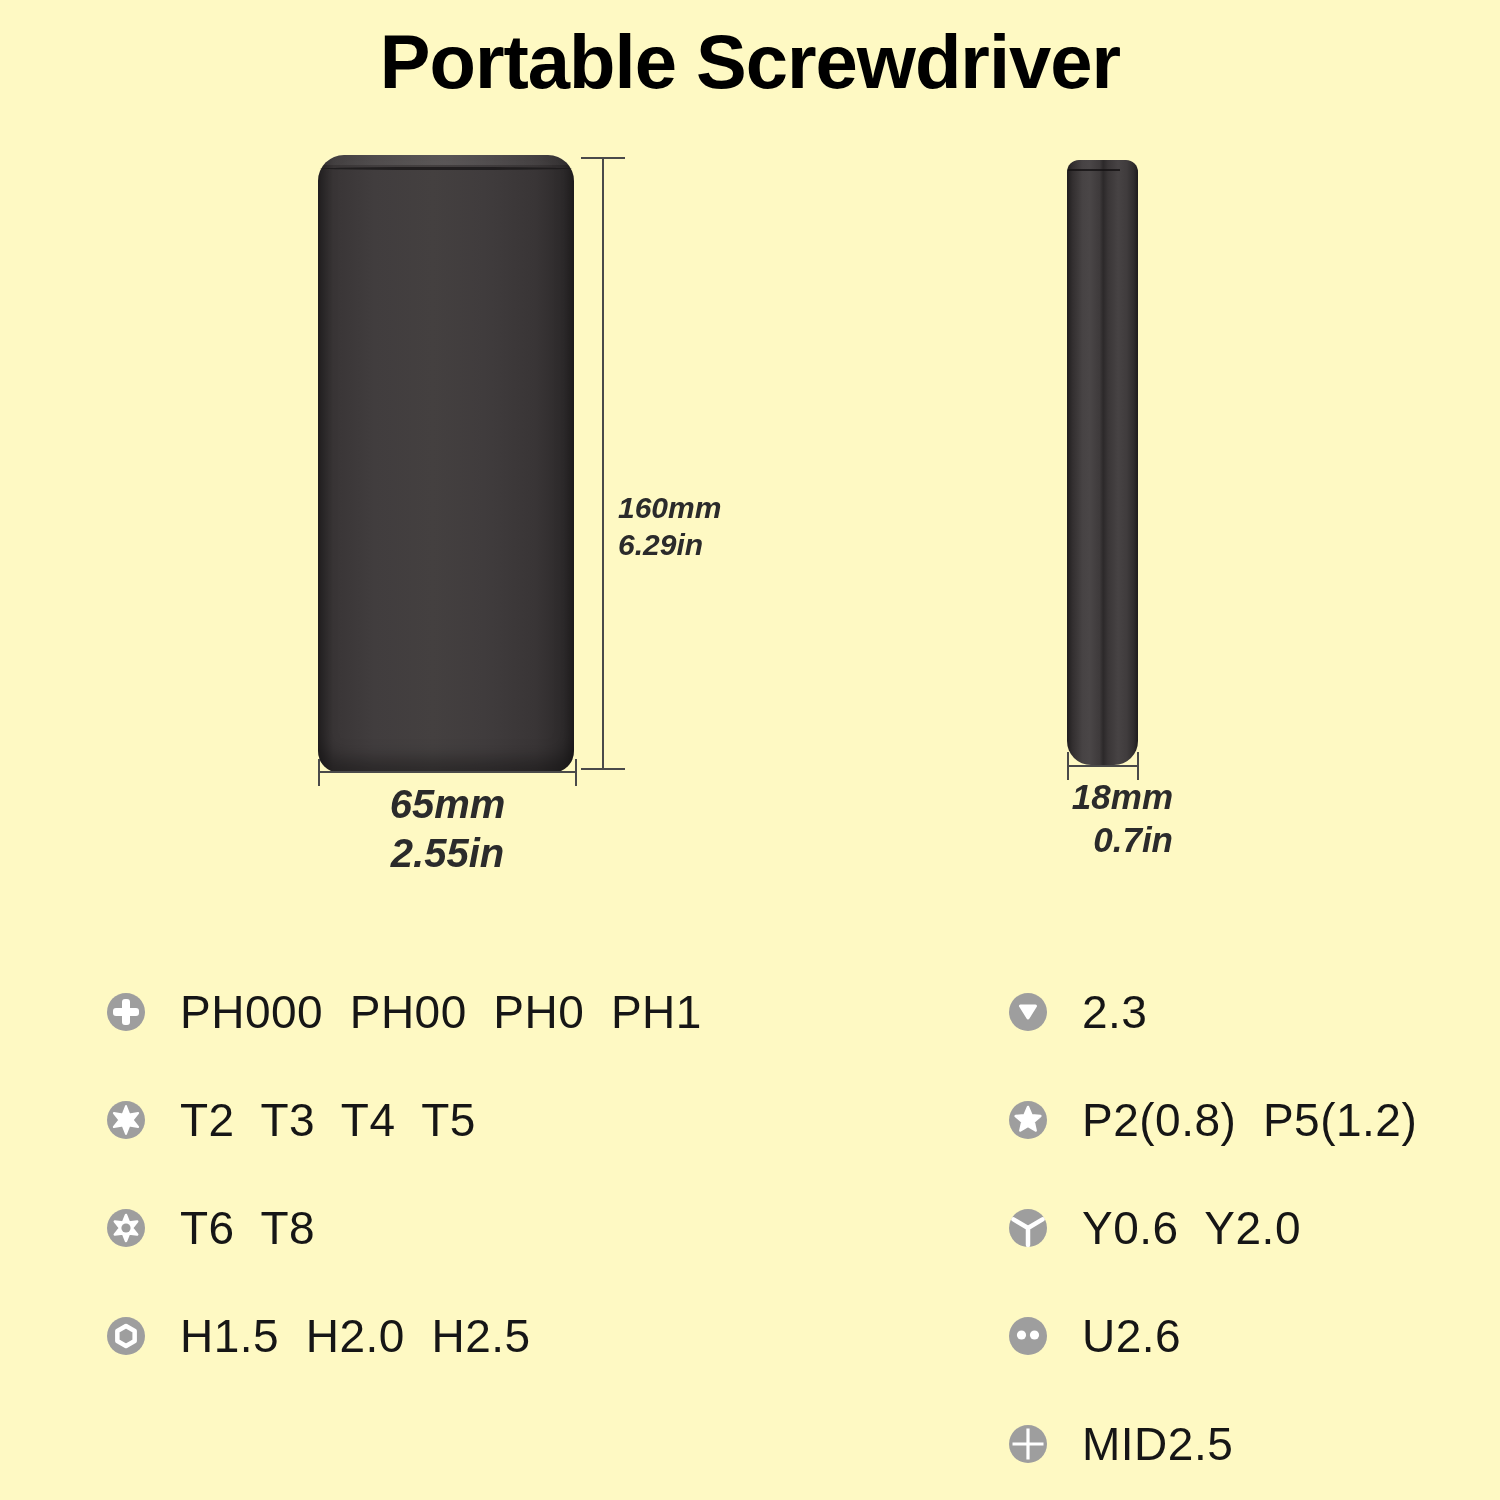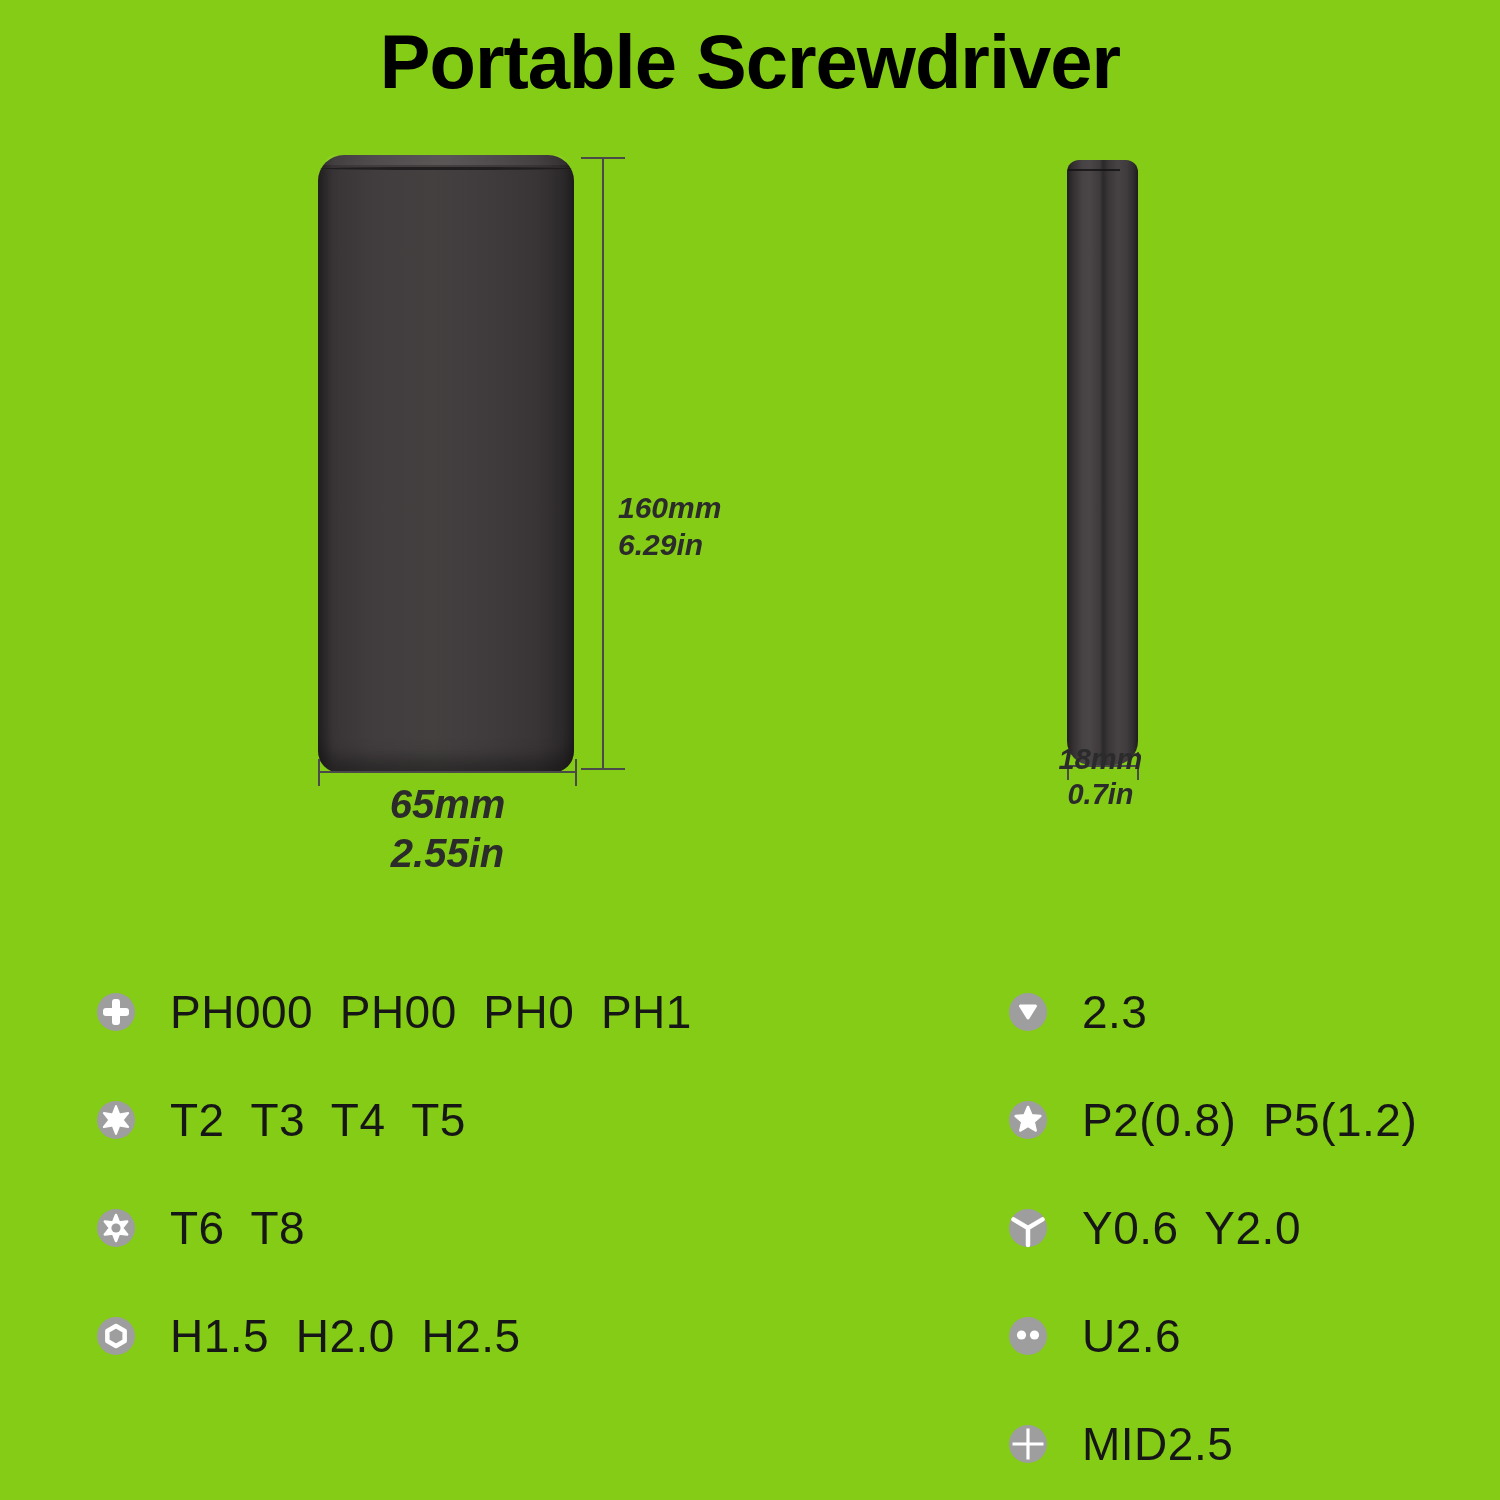--- a/index.html
+++ b/index.html
@@ -1,17 +1,17 @@
 <!DOCTYPE html>
 <html><head>
 <meta charset="utf-8">
 <style>
   html,body{margin:0;padding:0;background:#fff;}
   .canvas{
-    position:relative;width:1500px;height:1500px;background:#84cc16;overflow:hidden;
+    position:relative;width:1500px;height:1500px;background:#fef9c3;overflow:hidden;
     font-family:"Liberation Sans", sans-serif;
   }
   
   .title{
     position:absolute;top:18px;left:0;width:100%;text-align:center;
     font-size:76px;font-weight:700;color:#000;letter-spacing:-1px;
   }
   
   .device-front{
     position:absolute;left:318px;top:155px;width:256px;height:618px;
@@ -39,24 +39,24 @@
     background:#141213;opacity:.8;
   }
   
   .dim{position:absolute;background:#4a4a4a;}
   .dim-label{
     position:absolute;color:#2b2b2b;font-style:italic;font-weight:700;
     line-height:1.22;
   }
   .dim-label.height{left:618px;top:446px;font-size:30px;text-align:left;margin-top:44px;}
   .dim-label.width{left:300px;top:780px;width:295px;font-size:40px;text-align:center;}
-  .dim-label.side{left:1028px;top:742px;width:145px;font-size:29px;text-align:center;}
+  .dim-label.side{left:1028px;top:776px;width:145px;font-size:35px;text-align:right;}
   
   .bit-col{position:absolute;top:958px;display:flex;flex-direction:column;}
-  .bit-col.left{left:96px;}
+  .bit-col.left{left:106px;}
   .bit-col.right{left:1008px;}
   .bit-row{display:flex;align-items:center;height:108px;}
   .bit-icon{width:40px;height:40px;flex:0 0 40px;}
   .bit-sizes{
     margin-left:34px;font-size:46px;color:#161616;white-space:pre;
     letter-spacing:.5px;
   }
 </style>
 </head>
 <body>

